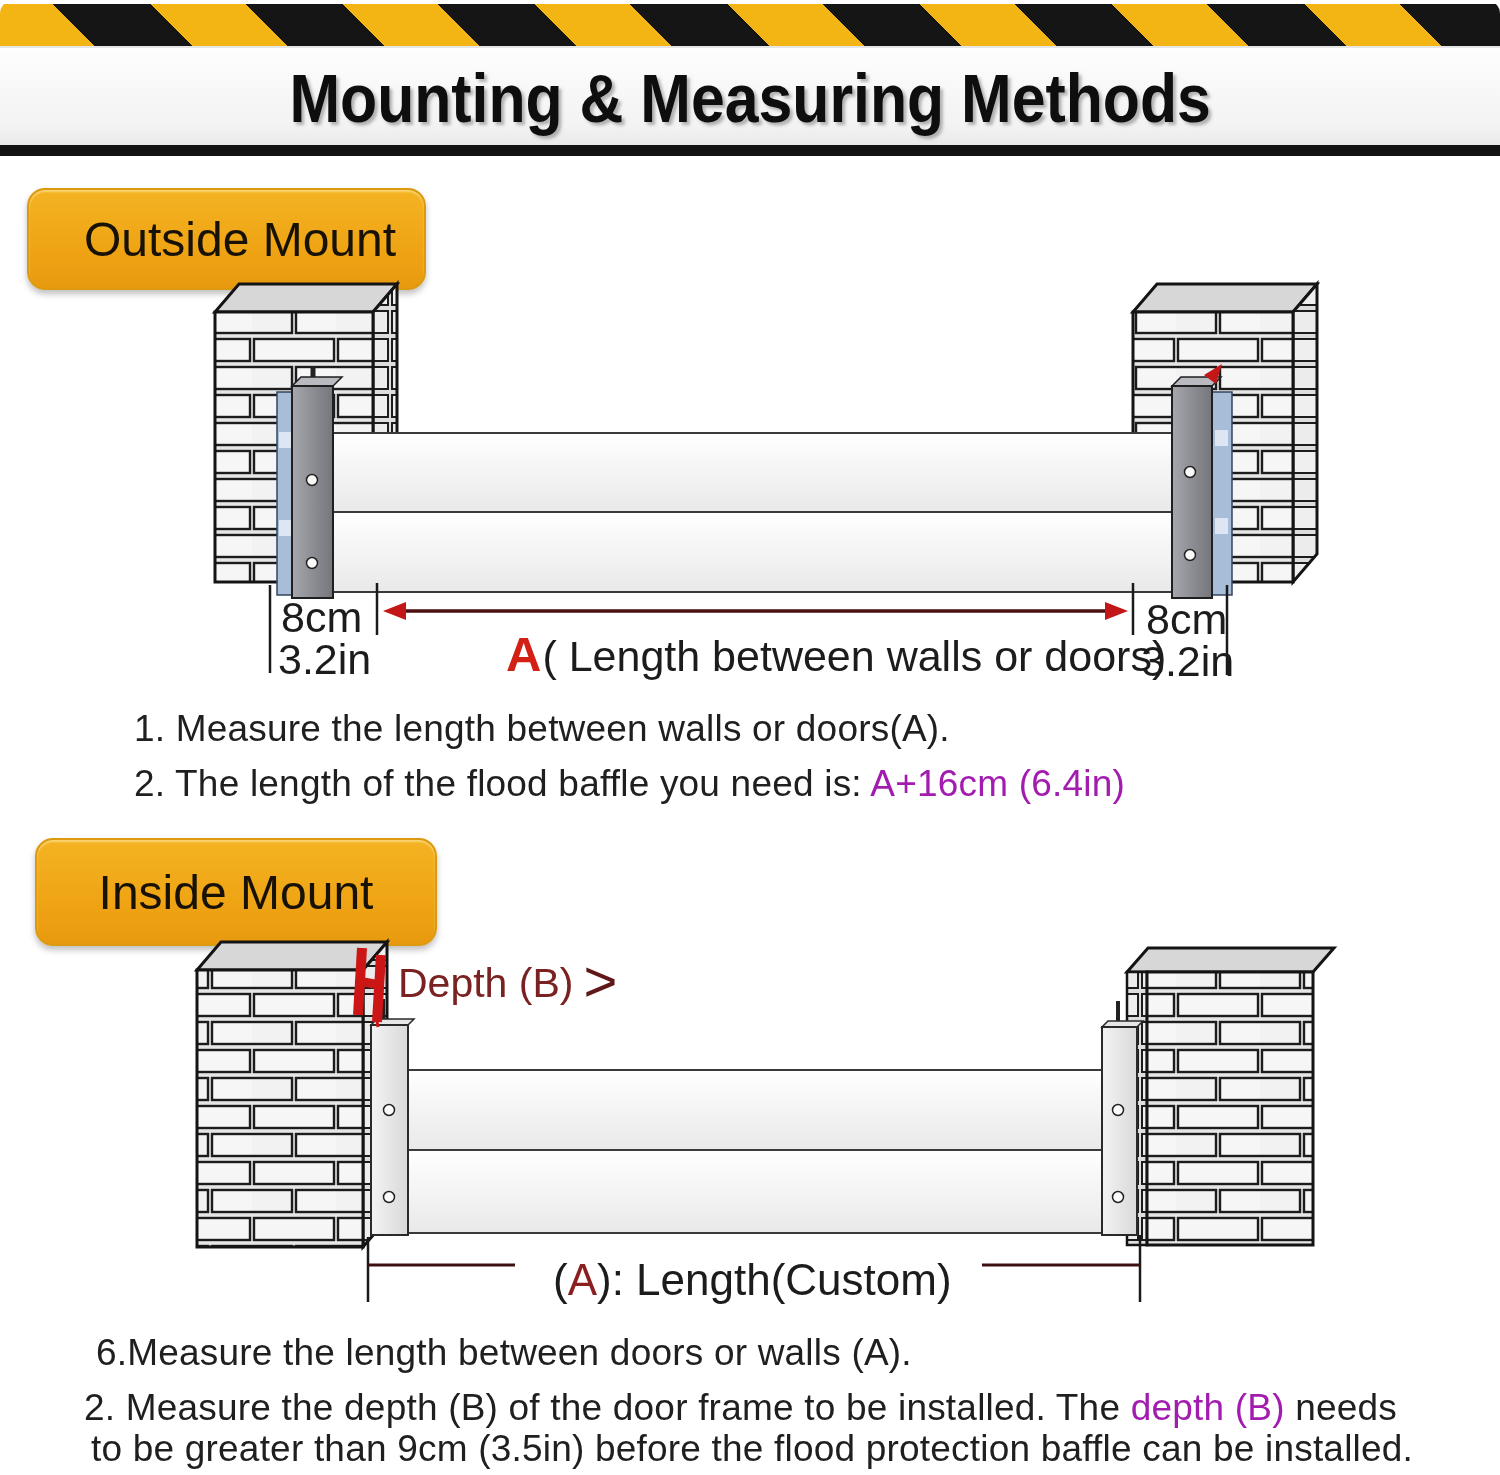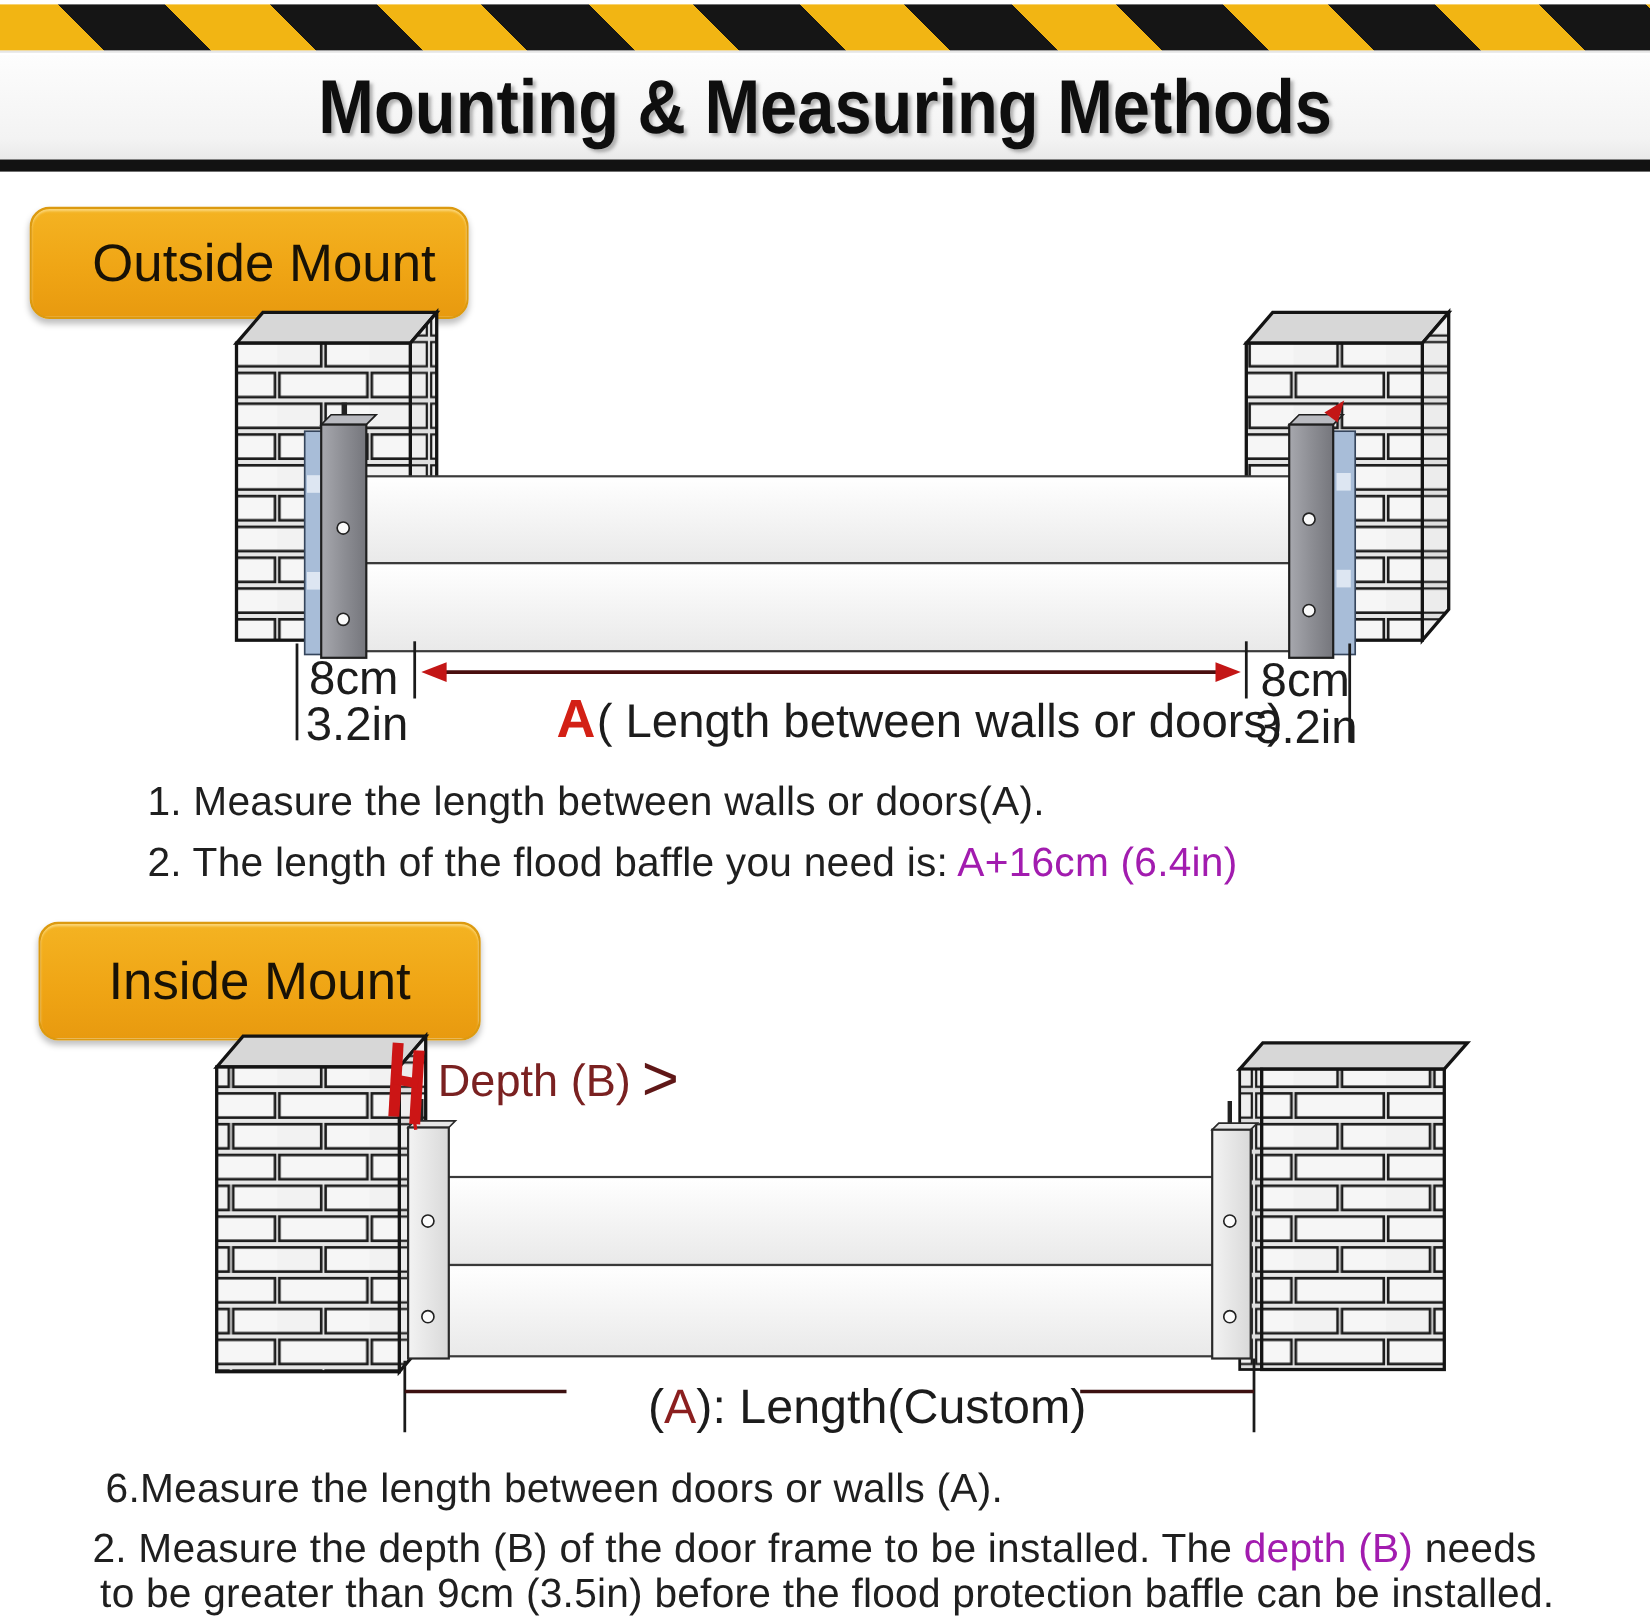--- a/index.html
+++ b/index.html
@@ -1,17 +1,17 @@
 <!DOCTYPE html>
 <html><head>
 <meta charset="utf-8">
 <style>
   * { margin:0; padding:0; box-sizing:border-box; }
   html,body { width:1500px; height:1475px; background:#ffffff; font-family:"Liberation Sans", sans-serif; }
-  .page { position:relative; width:1500px; height:1475px; background:#fff; overflow:hidden; }
+  .page { position:relative; width:1500px; height:1475px; background:#fff; overflow:hidden;border-radius:14px; }
 
   
   .hazard-band {
     position:absolute; left:0; top:4px; width:1500px; height:44px;
     background:repeating-linear-gradient(45deg, #f2b513 0px, #f2b513 67px, #151515 67px, #151515 136px);
     border-bottom:2px solid #e6e6e6;
   }
   .title-band {
     position:absolute; left:0; top:50px; width:1500px; height:95px;
     background:linear-gradient(180deg,#fdfdfd 0%, #f3f3f3 80%, #e9e9e9 100%);
@@ -45,21 +45,21 @@
 
   
   .olabel { position:absolute; color:#1c1c1c; line-height:1; white-space:nowrap; z-index:5; }
   .dim-label { font-size:43px; }
   .alen-label { display:flex; align-items:baseline; font-size:43px; }
   .alen-a { color:#d32015; font-weight:700; font-size:49px; margin-right:1px; }
   .depth-label { display:flex; align-items:baseline; }
   .depth-name { font-size:41px; color:#7a2121; }
   .depth-gt { font-size:58px; color:#5f1717; margin:0 6px 0 10px; position:relative; top:4px; font-weight:400;}
   .depth-val { font-size:47px; color:#9c2a22; }
-  .alencustom { font-size:44px;margin-left:36px; }
+  .alencustom { font-size:44px; }
   .alencustom .red-a { color:#8b1f1f; }
 
   
   .step { position:absolute; font-size:37px; color:#1f1f1f; white-space:nowrap; letter-spacing:0.2px; }
   .step .hl { color:#a21caf; }
 </style>
 </head>
 <body>
 
 <div class="page">

